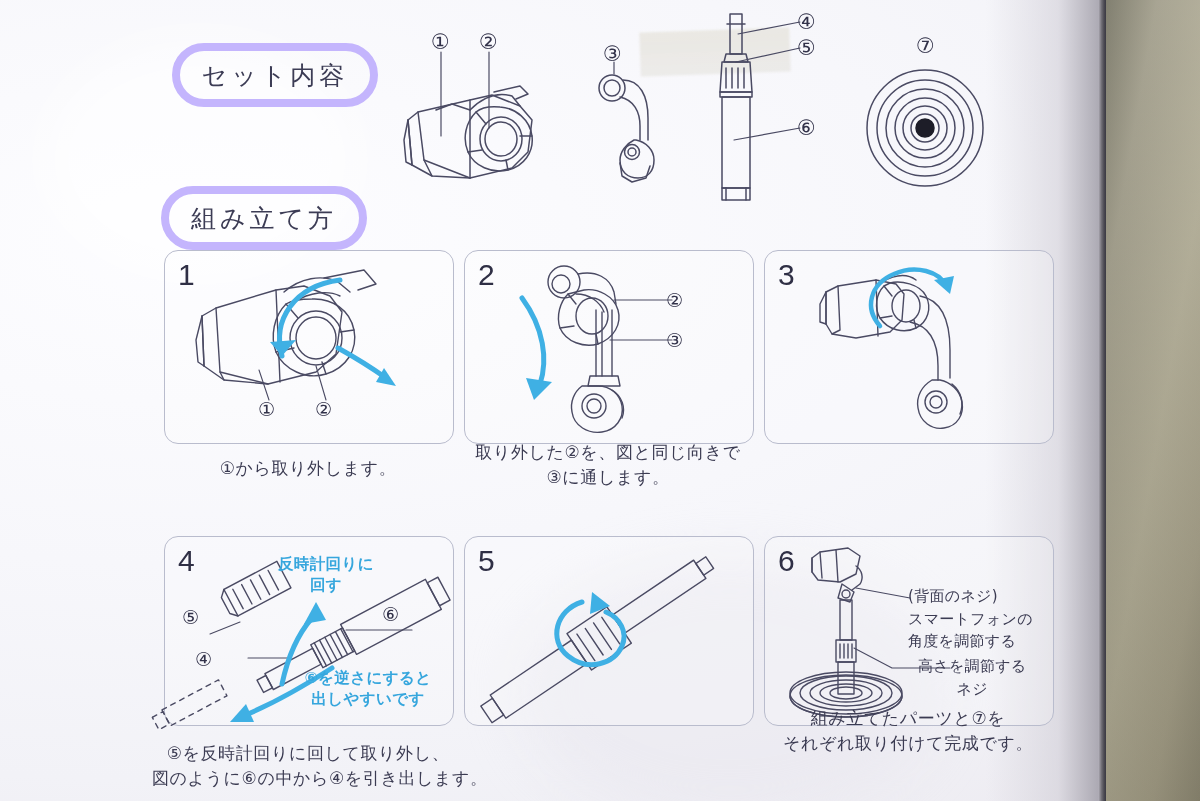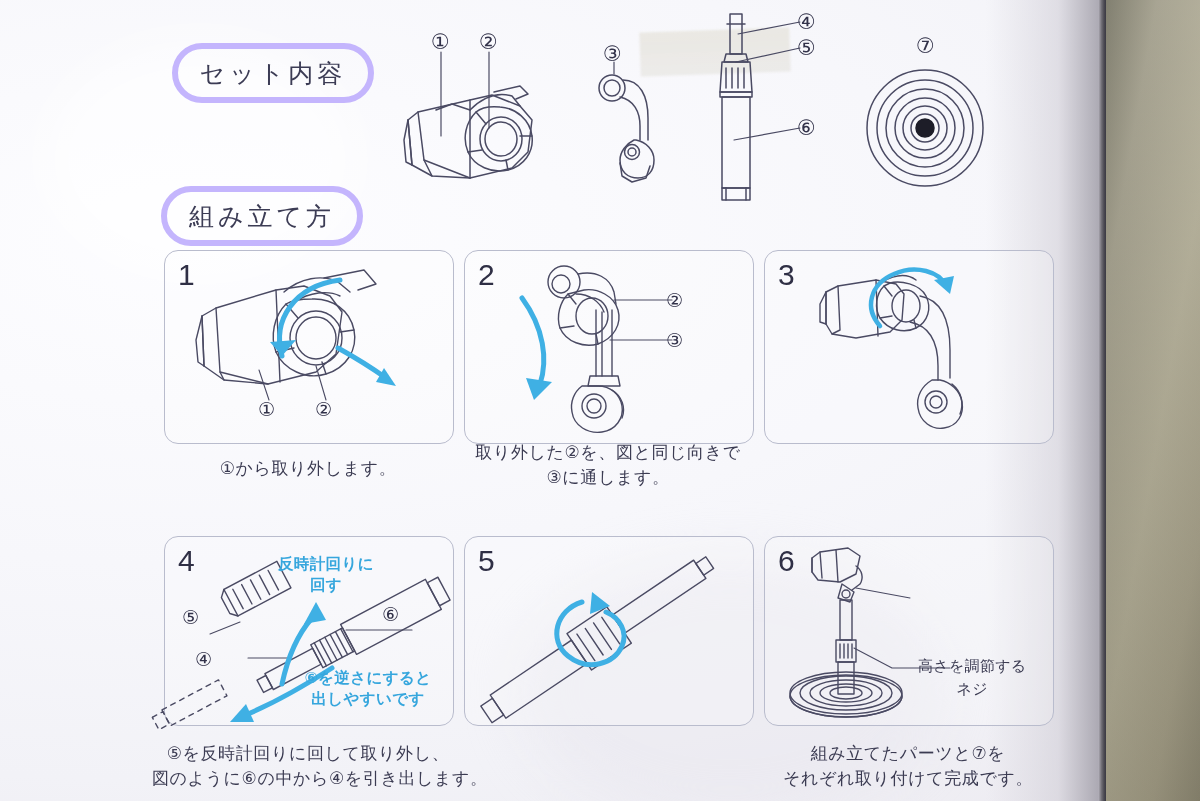--- a/index.html
+++ b/index.html
@@ -32,21 +32,21 @@
   
   .tape{position:absolute;left:640px;top:30px;width:150px;height:44px;
     background:linear-gradient(180deg,rgba(214,209,190,.40),rgba(196,190,170,.22));
     transform:rotate(-2deg);filter:blur(1.2px);}
 
   
   .ink{position:absolute;}
   svg{display:block;overflow:visible;}
 
   
-  .pill{position:absolute;border:6px solid #c4b5fd;border-radius:999px;
+  .pill{position:absolute;border:8px solid #c4b5fd;border-radius:999px;
     display:flex;align-items:center;justify-content:center;
     color:#3b3b52;letter-spacing:4px;background:transparent;}
   .pill-text{font-size:25px;font-weight:500;color:#3c3c55;}
 
   
   .panel{position:absolute;border:1.6px solid #b9bccd;border-radius:14px;
     background:rgba(255,255,255,.22);}
   .panel-num{position:absolute;font-size:30px;color:#2f2f45;font-weight:400;
     font-family:"Liberation Sans",sans-serif;}
 
@@ -435,23 +435,28 @@
       <ellipse cx="82" cy="157" rx="26" ry="9"></ellipse>
       <ellipse cx="82" cy="157" rx="16" ry="6"></ellipse>
       <path d="M26 160 C 26 172, 52 181, 82 181 C 112 181, 138 172, 138 160"></path>
 
       <path d="M92 52 L146 62" stroke-width="1.1"></path>
       <path d="M90 112 L128 132 L186 132" stroke-width="1.1"></path>
     </g>
   </svg>
   </div>
 
+  <div class="note-gray" style="left:908px;top:585px;">
+    <div>(背面のネジ)</div>
+    <div>スマートフォンの</div>
+    <div>角度を調節する</div>
+  </div>
   <div class="note-gray" style="left:918px;top:655px;text-align:center;">
     <div>高さを調節する</div>
     <div>ネジ</div>
   </div>
 
-  <div class="cap" style="left:760px;top:741px;width:296px;">
+  <div class="cap" style="left:760px;top:706px;width:296px;">
     <div>組み立てたパーツと⑦を</div>
     <div>それぞれ取り付けて完成です。</div>
   </div>
 
 </div>
 
 </body></html>

